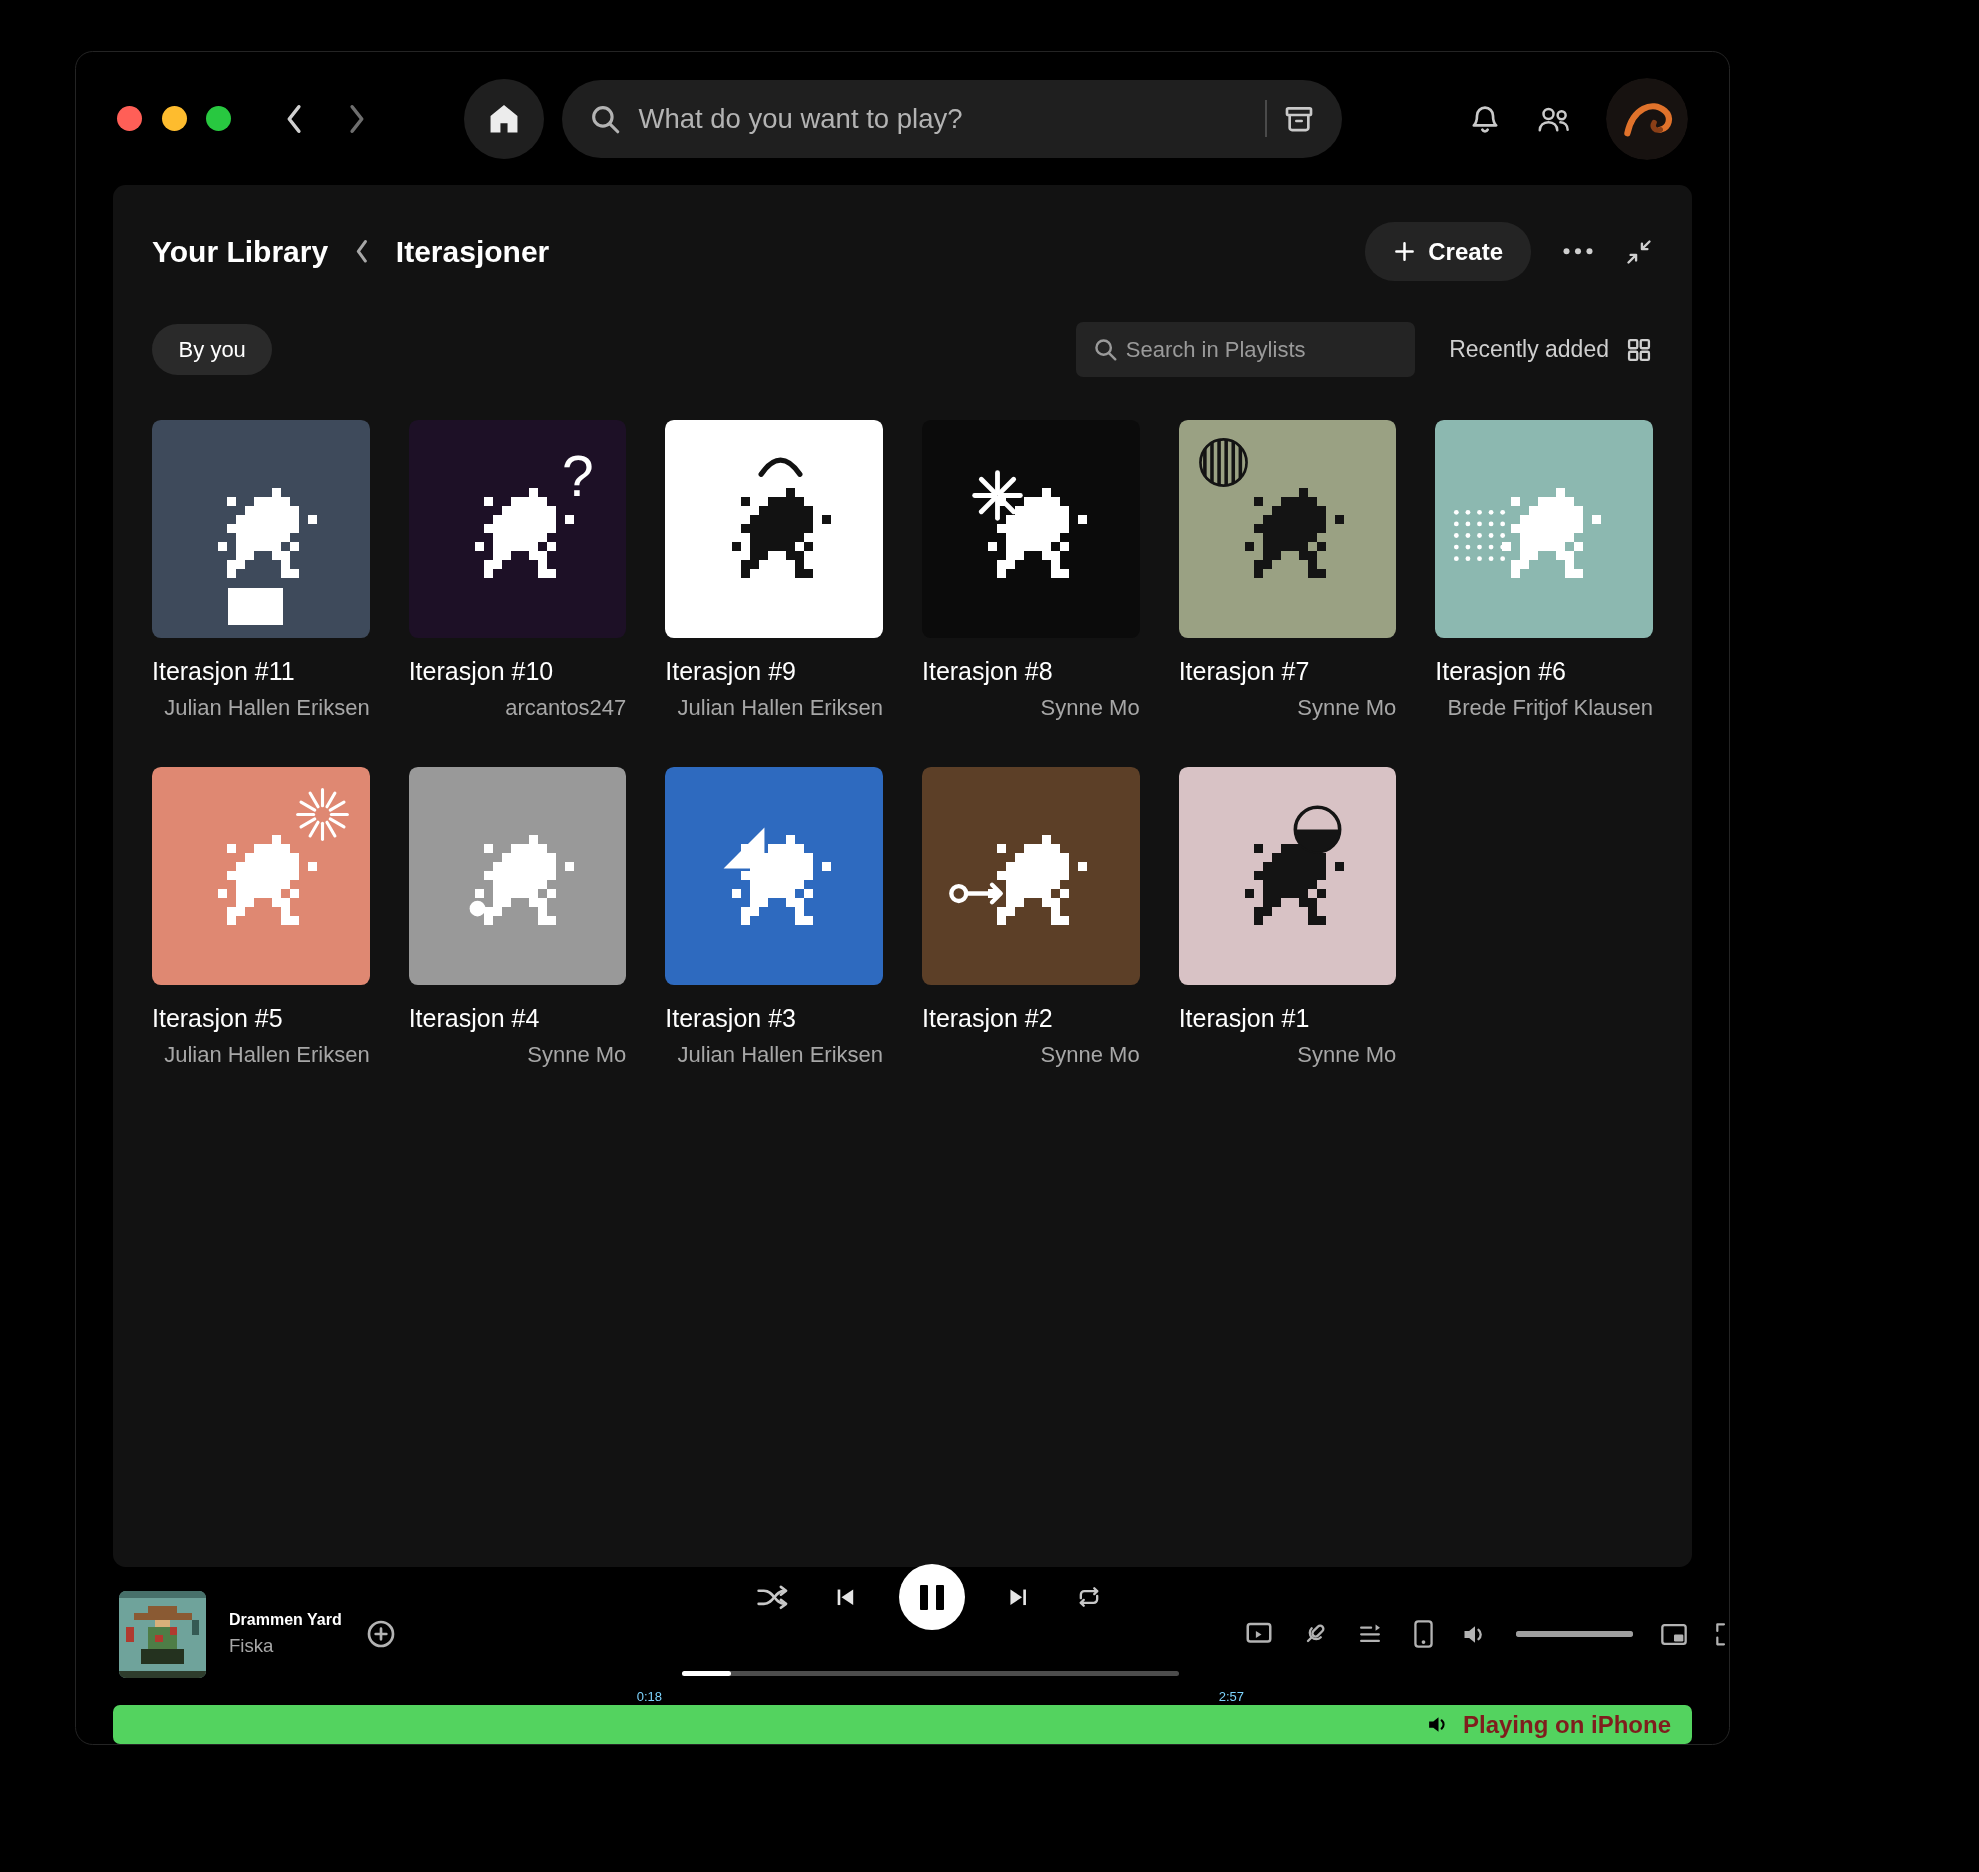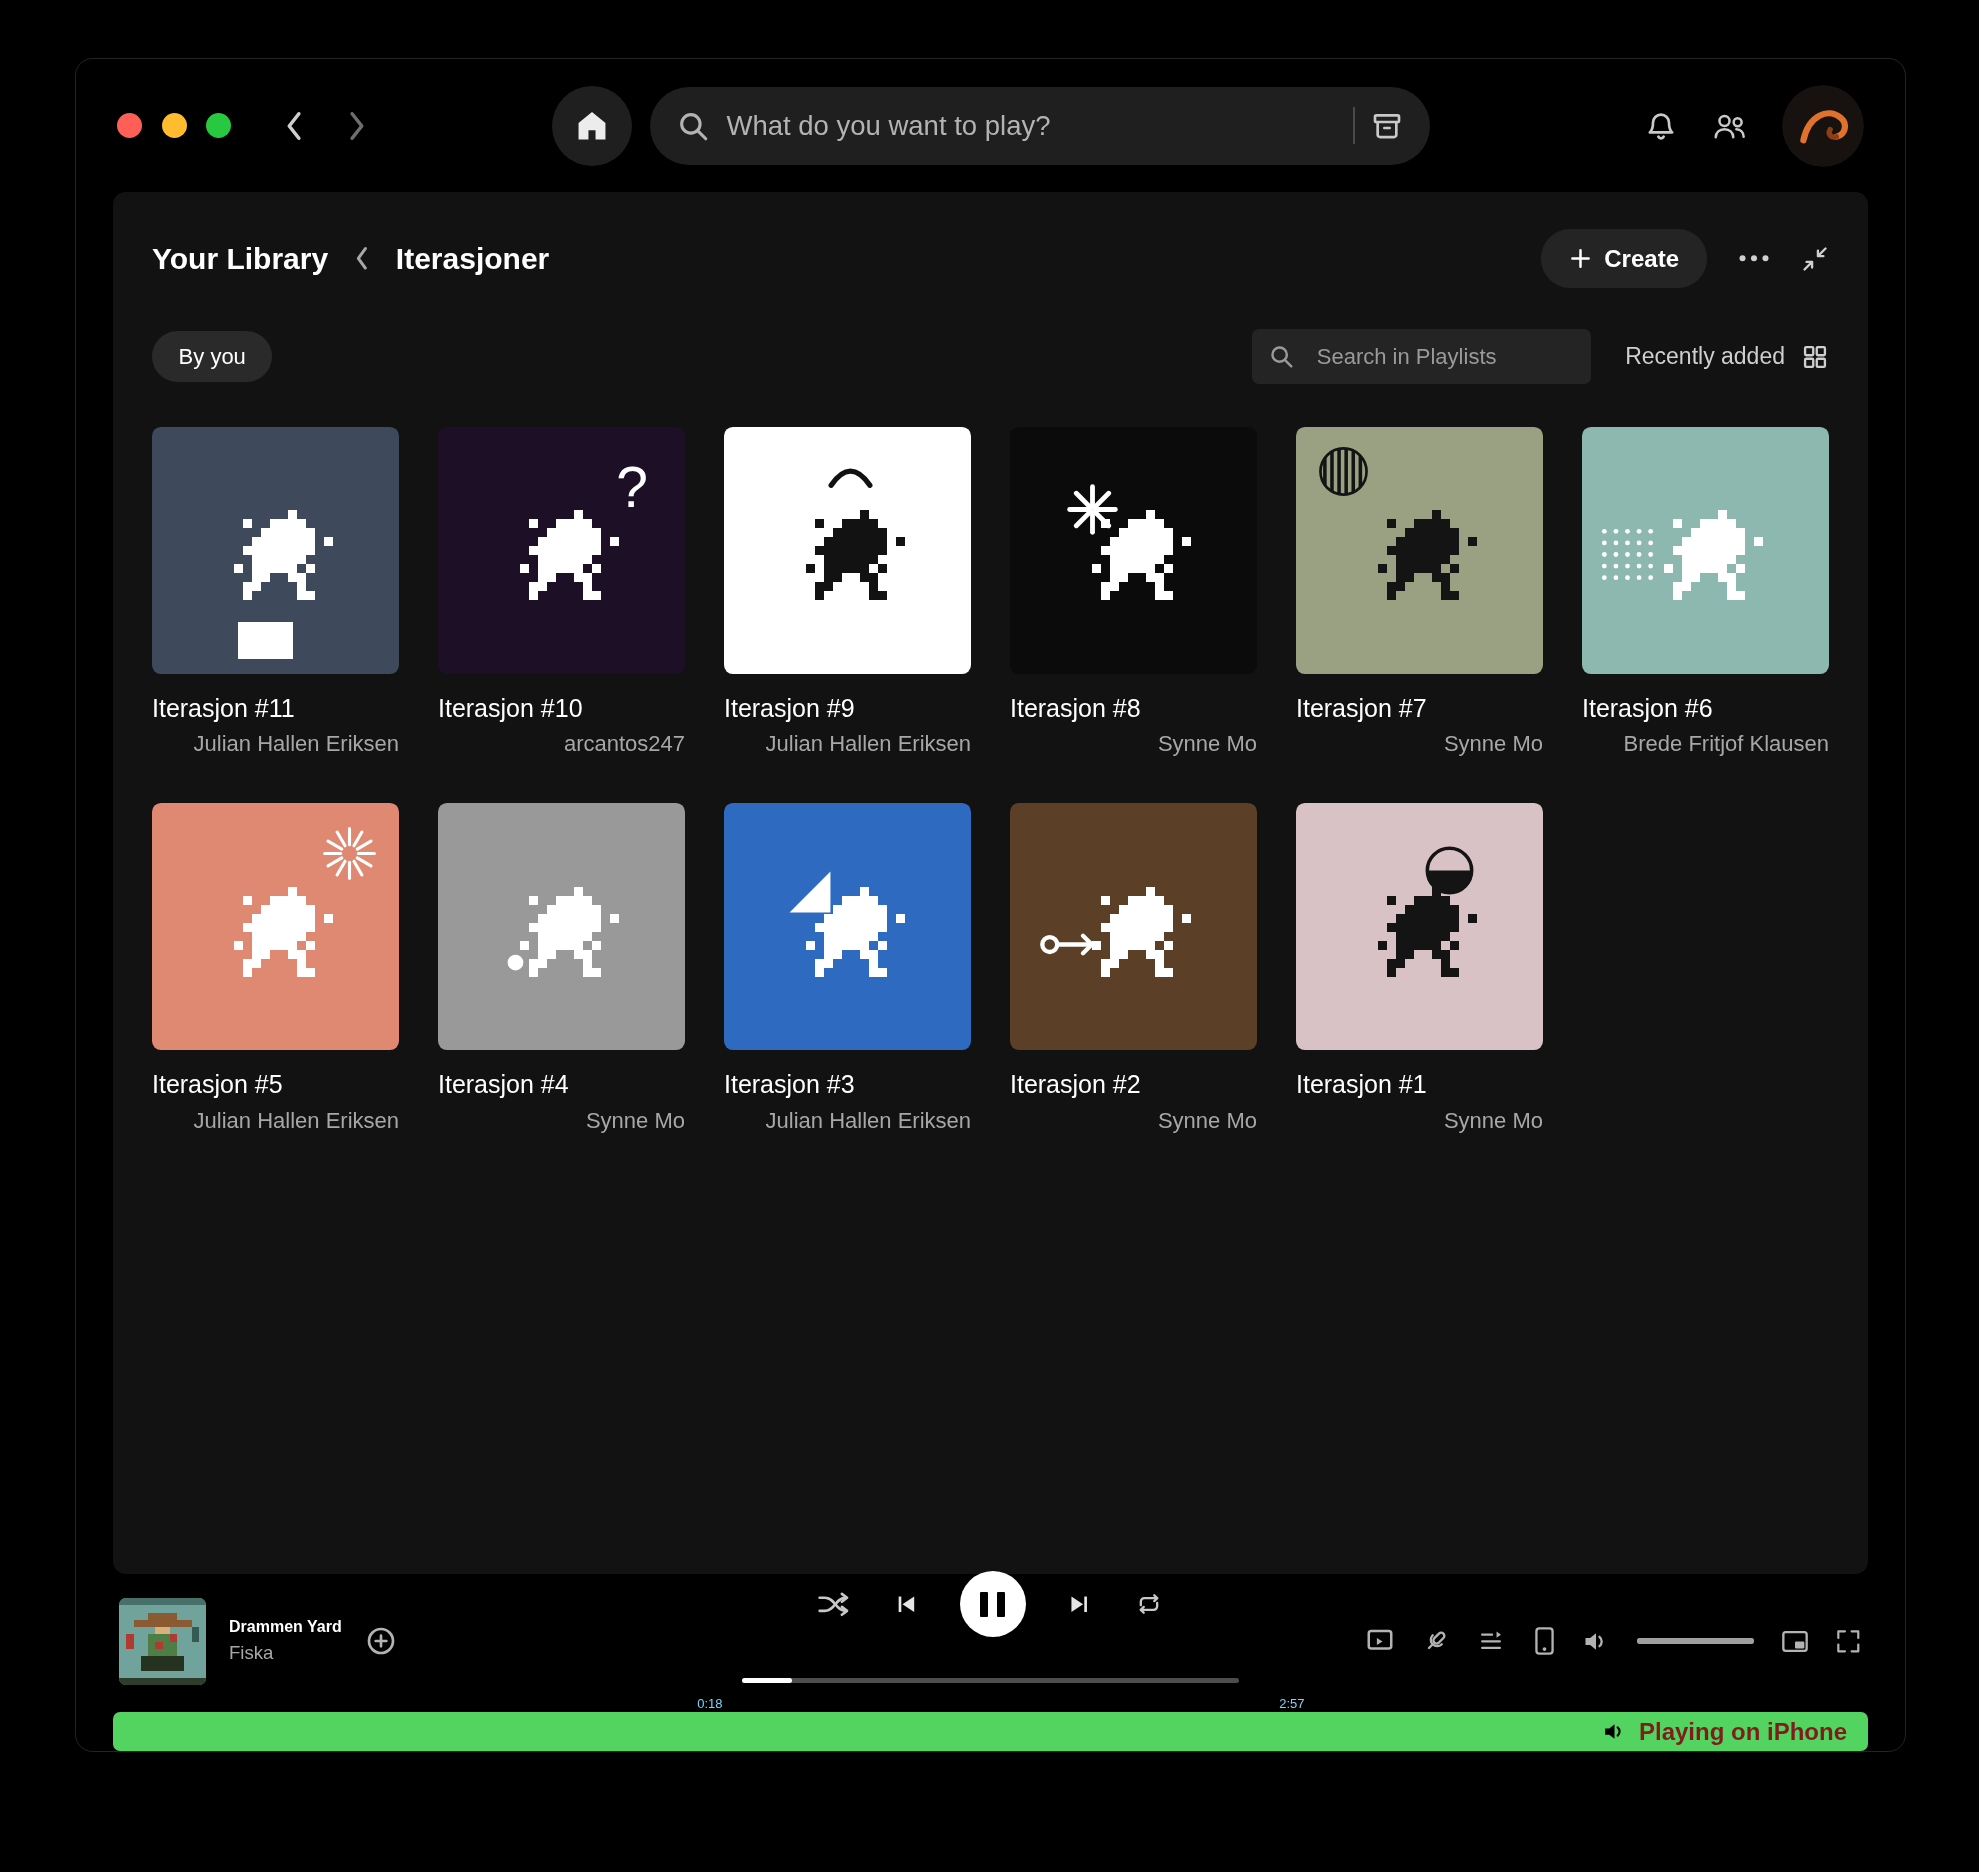--- a/index.html
+++ b/index.html
@@ -1,18 +1,18 @@
 <!DOCTYPE html>
 <html style="font-size:14px"><head>
 <meta charset="utf-8">
 <style>
   *{box-sizing:border-box;margin:0;padding:0;}
   html,body{width:1979px;height:1873px;background:#000;overflow:hidden;
     font-family:"Liberation Sans",sans-serif;}
-  .window{position:absolute;left:75px;top:58px;width:1831px;height:1694px;
+  .window{position:absolute;left:75px;top:51px;width:1655px;height:1694px;
     background:#000;border:0.9px solid #242424;border-radius:17.7px;
     display:flex;flex-direction:column;overflow:hidden;}
 
   
   .topbar{height:133px;flex:none;display:flex;align-items:center;padding:0 41px;}
   .traffic{display:flex;gap:19.5px;margin-right:53px;}
   .tl{width:25px;height:25px;border-radius:50%;}
   .tl-red{background:#ff5f57}.tl-yellow{background:#febc2e}.tl-green{background:#28c840}
   .nav-chevrons{display:flex;gap:41px;align-items:center;}
   .topbar-center{flex:1;display:flex;align-items:center;justify-content:center;gap:17.7px;}
@@ -37,21 +37,21 @@
   .create-btn{height:59px;border-radius:29px;background:#242424;color:#fff;border:none;
     display:flex;align-items:center;gap:12.4px;padding:0 28px;font-size:24px;font-weight:700;
     font-family:inherit;cursor:pointer;}
   .icon-btn{background:none;border:none;display:flex;align-items:center;cursor:pointer;}
 
   .filter-row{display:flex;align-items:center;margin-top:41px;}
   .chip{height:51px;padding:0 26.6px;border-radius:26.6px;background:#2a2a2a;color:#fff;
     font-size:22px;display:flex;align-items:center;border:none;font-family:inherit;cursor:pointer;}
   .filter-right{margin-left:auto;display:flex;align-items:center;gap:34px;}
   .lib-search{width:339px;height:55px;background:#242424;border-radius:7px;
-    display:flex;align-items:center;gap:22px;padding:0 16px;}
+    display:flex;align-items:center;gap:7px;padding:0 16px;}
   .lib-search input{flex:1;background:none;border:none;outline:none;color:#e5e5e5;
     font-size:22px;font-family:inherit;min-width:0;}
   .lib-search input::placeholder{color:#9a9a9a;}
   .sort{display:flex;align-items:center;gap:16px;color:#cfcfcf;font-size:23px;cursor:pointer;}
 
   .grid{margin-top:43px;display:grid;grid-template-columns:repeat(6,1fr);
     column-gap:39px;row-gap:46px;}
   .card{cursor:pointer;}
   .cover{position:relative;width:100%;aspect-ratio:1/1;border-radius:8.9px;overflow:hidden;}
   .sprite-wrap{position:absolute;left:53%;top:52%;transform:translate(-50%,-50%);line-height:0;}

